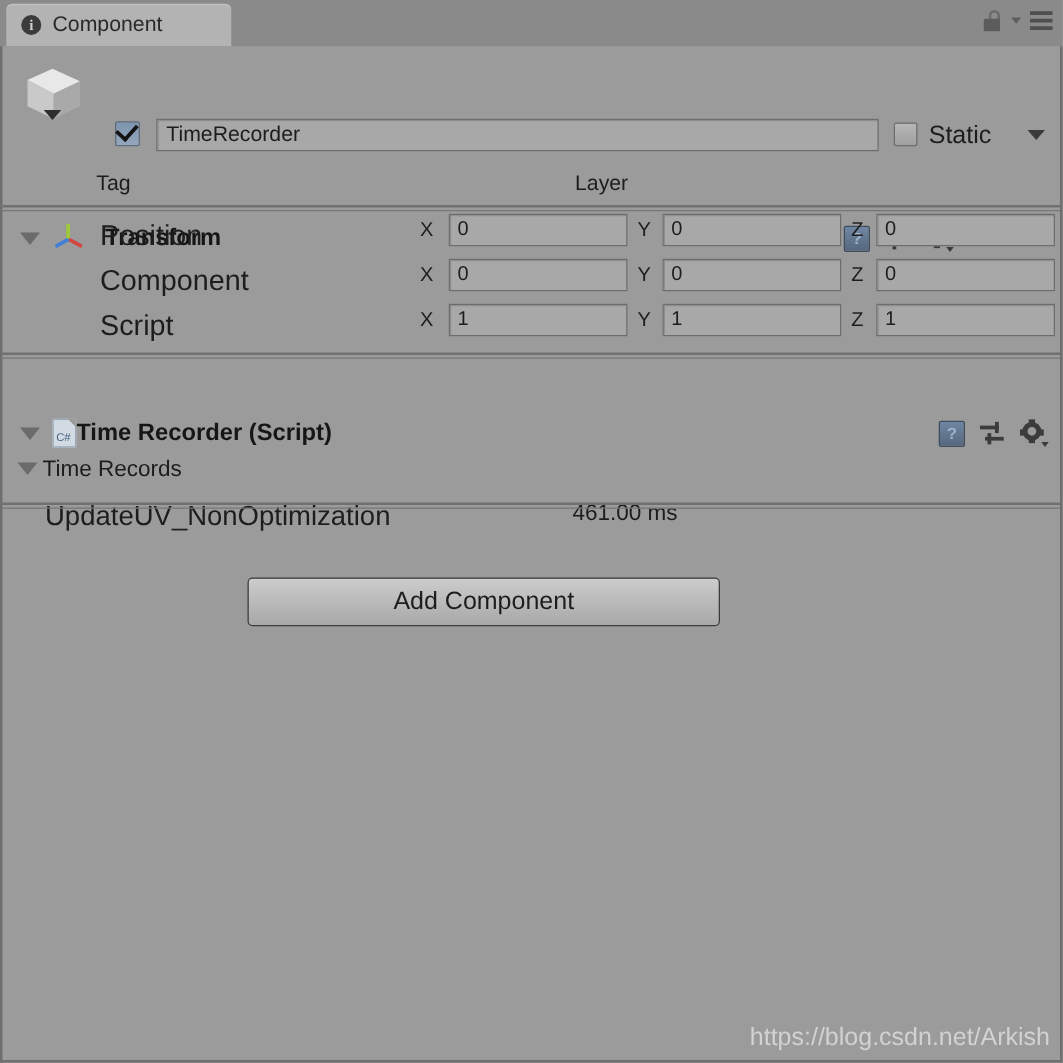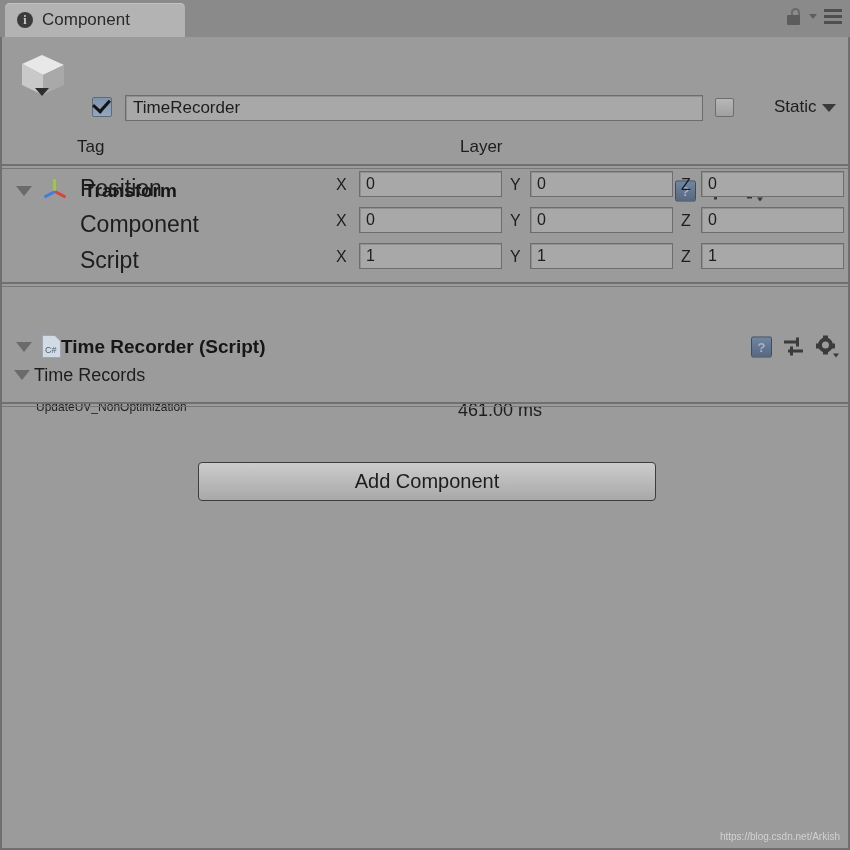--- a/index.html
+++ b/index.html
@@ -166,22 +166,22 @@
     position: absolute;
     left: 713px; top: 61px;
     width: 19px; height: 19px;
     background: linear-gradient(#b7b7b7, #a0a0a0);
     border: 1px solid #6d6d6d;
     border-radius: 2px;
     box-sizing: border-box;
   }
   .static-label {
     position: absolute;
-    left: 772px; top: 60px;
-    font-size: 17px;
+    left: 741px; top: 60px;
+    font-size: 20px;
     color: #1d1d1d;
   }
   .static-caret {
     position: absolute;
     left: 820px; top: 67px;
     width: 0; height: 0;
     border-left: 7px solid transparent;
     border-right: 7px solid transparent;
     border-top: 8px solid #3a3a3a;
   }
@@ -389,51 +389,51 @@
   }
   .records-label {
     position: absolute;
     left: 32px; top: 328px;
     font-size: 18px;
     color: #1d1d1d;
   }
   .record-name {
     position: absolute;
     left: 34px; top: 363px;
-    font-size: 12px;
+    font-size: 22px;
     color: #1d1d1d;
   }
   .record-value {
     position: absolute;
     left: 456px; top: 363px;
     font-size: 18px;
     color: #1d1d1d;
   }
 
   
   .add-component {
     position: absolute;
     left: 196px; top: 425px;
-    width: 458px; height: 39px;
+    width: 378px; height: 39px;
     background: linear-gradient(#cccccc, #a8a8a8);
     border: 1px solid #3d3d3d;
     border-radius: 4px;
     box-sizing: border-box;
     font-size: 20px;
     color: #1d1d1d;
     display: flex;
     align-items: center;
     justify-content: center;
     cursor: pointer;
   }
 
   .watermark {
     position: absolute;
     right: 8px; bottom: 6px;
-    font-size: 10px;
+    font-size: 20px;
     color: #d2d2d2;
   }
 </style>
 </head>
 <body>
 
 <div class="root">
 
   <div class="tabstrip">
     <div class="tab">

